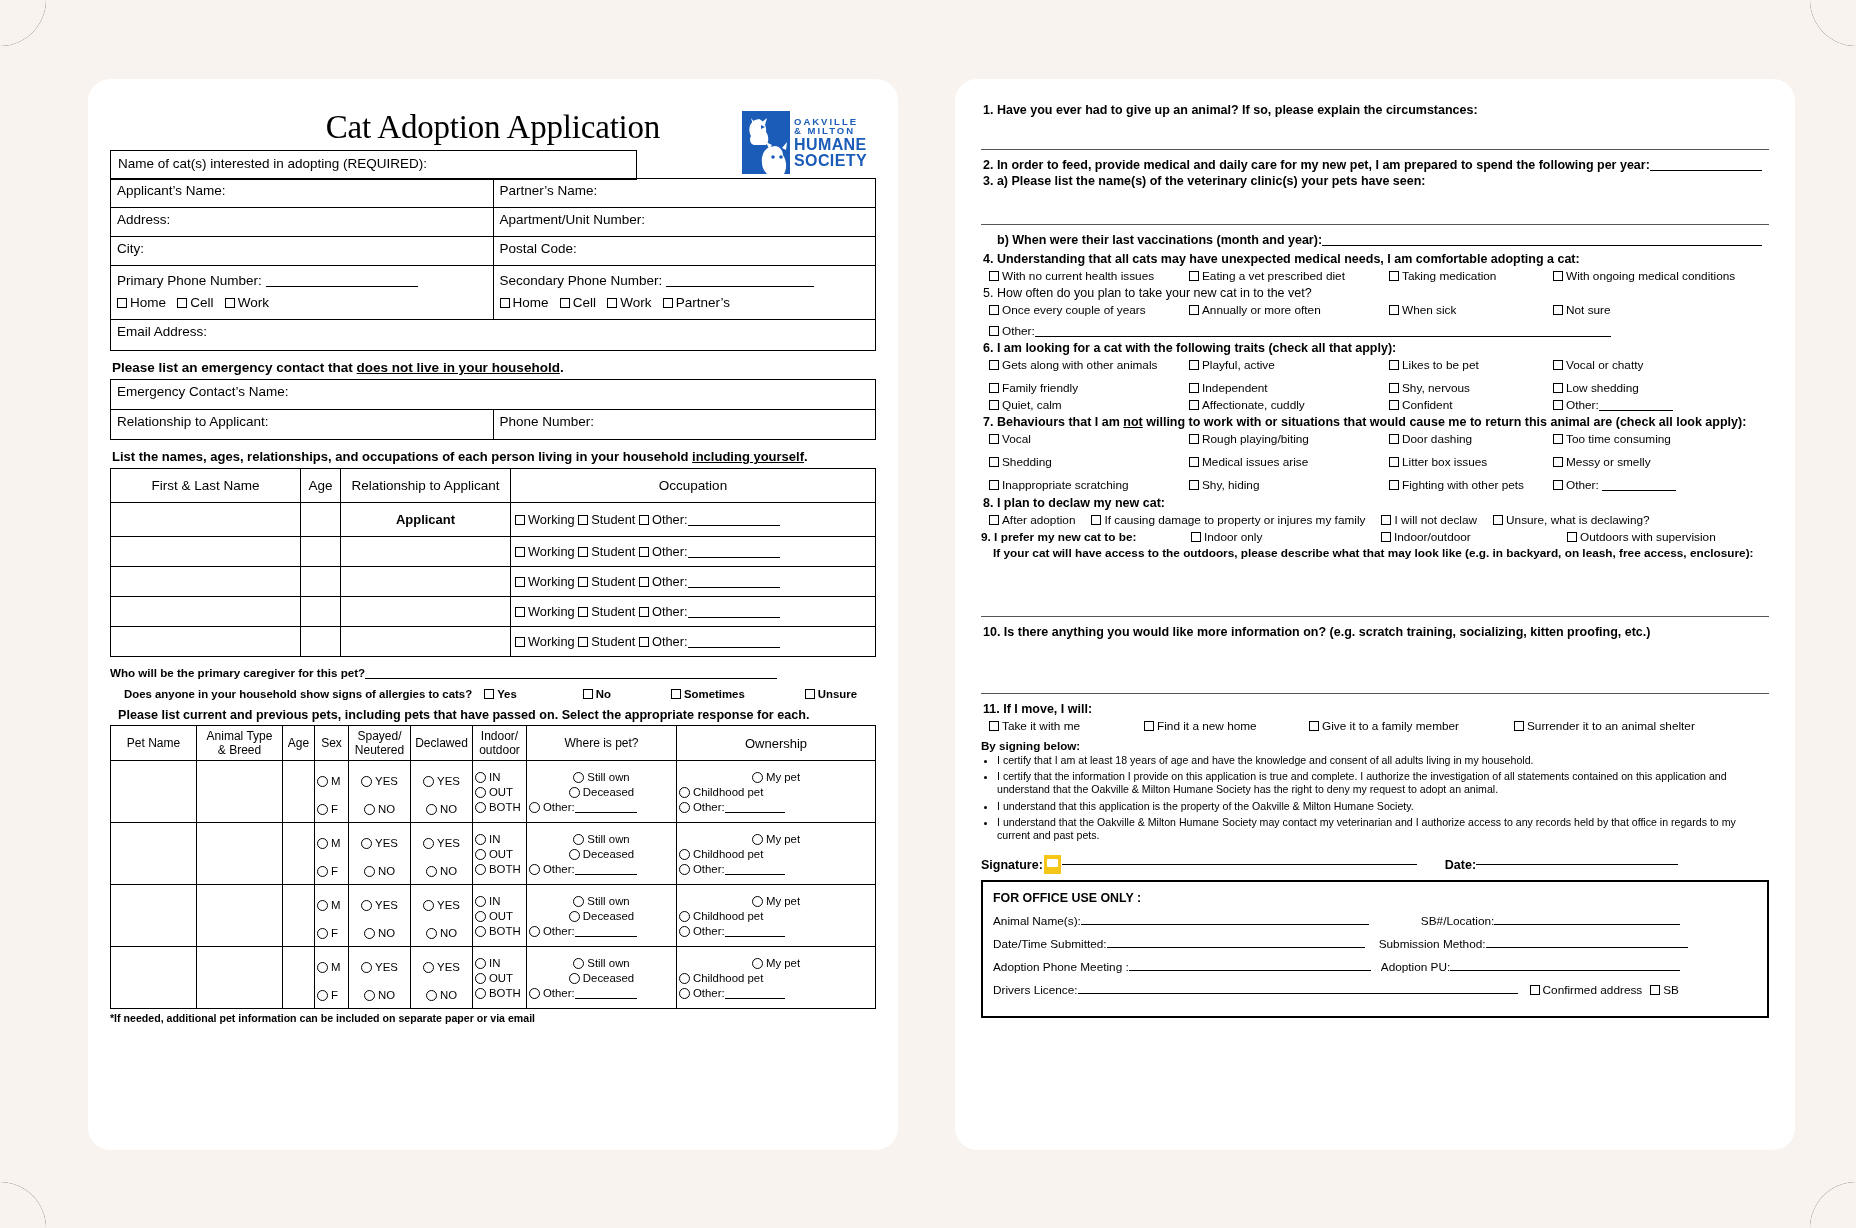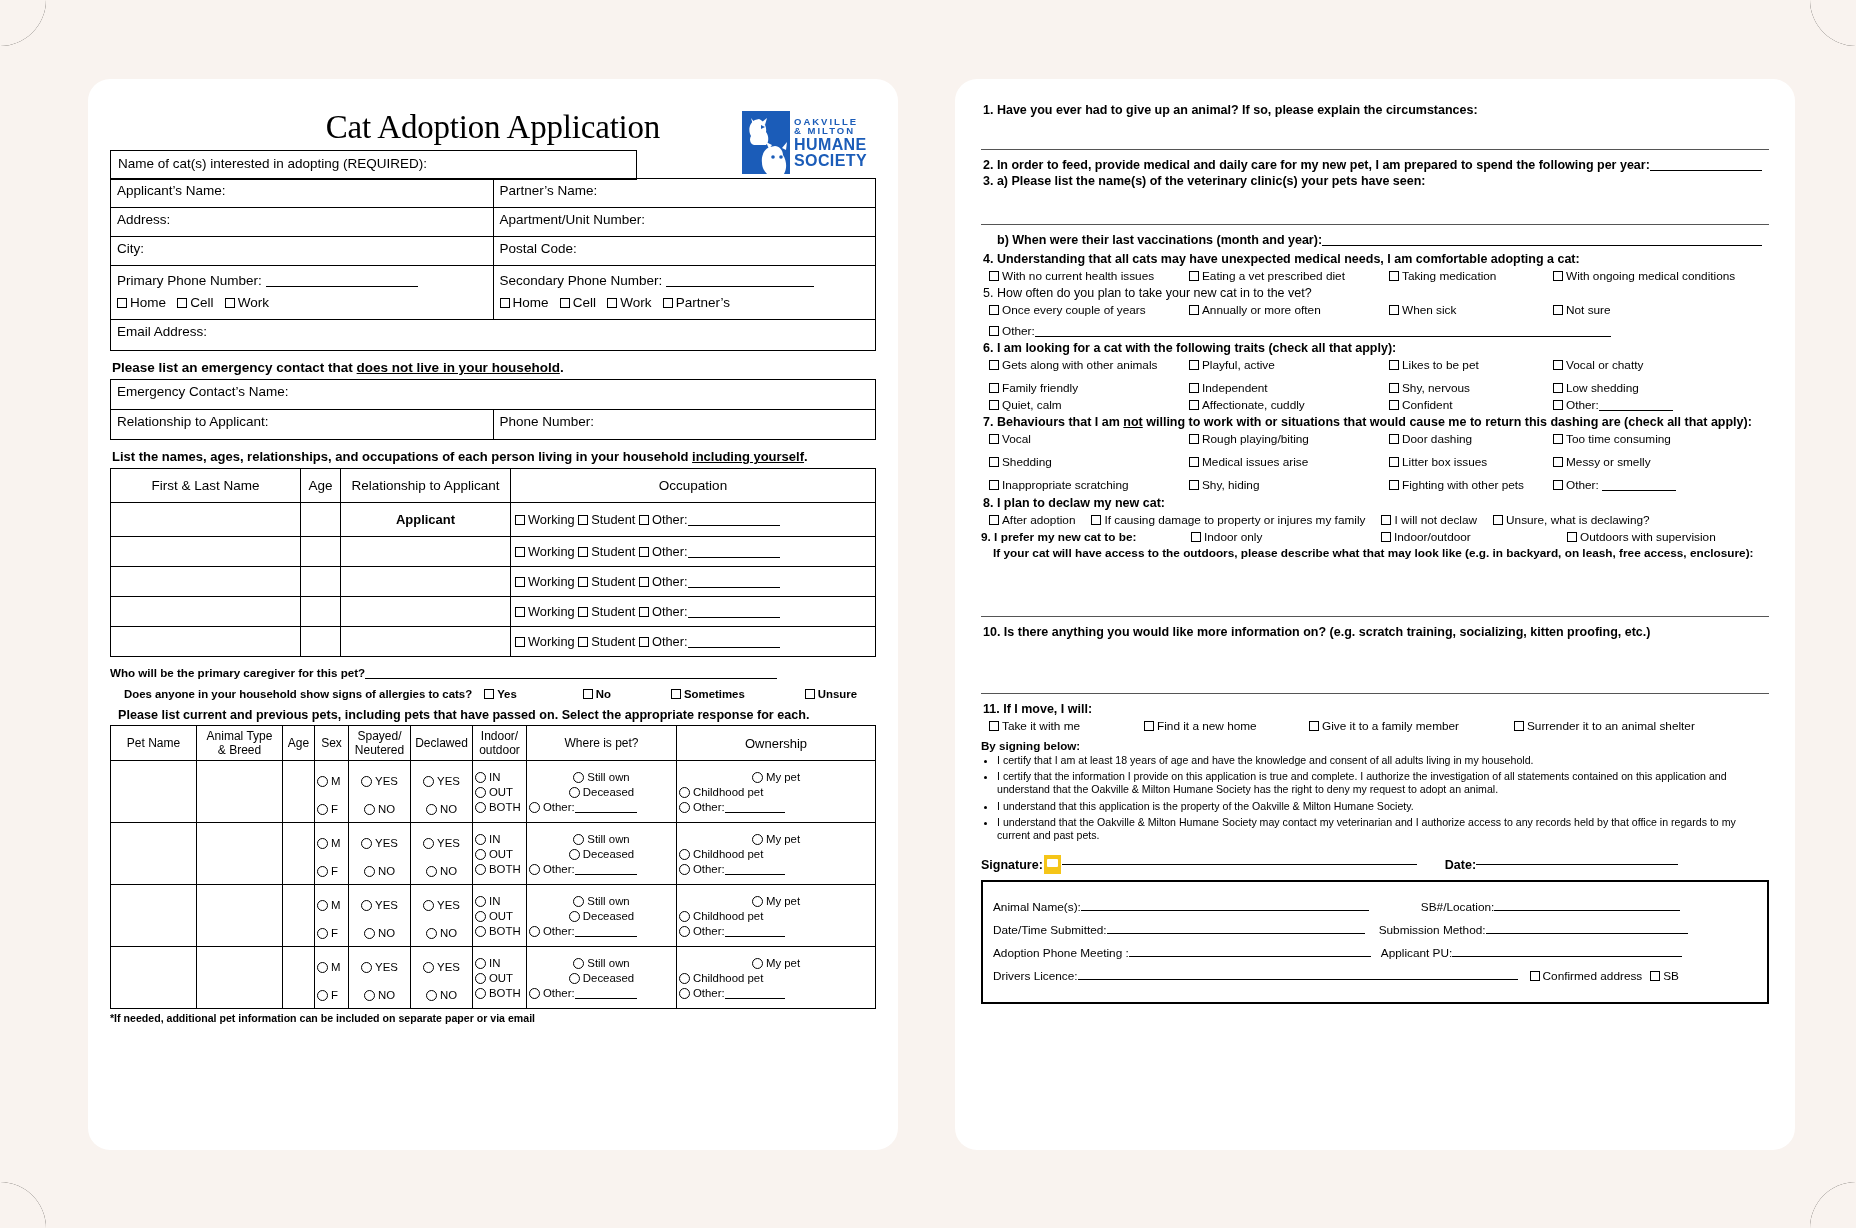--- a/index.html
+++ b/index.html
@@ -470,21 +470,21 @@
     <span class="opt"><span class="chk"></span><span>Low shedding</span></span>
   </div>
   <div class="opts" style="margin-top:2px">
     <span class="opt" style="width:200px"><span class="chk"></span><span>Quiet, calm</span></span>
     <span class="opt" style="width:200px"><span class="chk"></span><span>Affectionate, cuddly</span></span>
     <span class="opt" style="width:164px"><span class="chk"></span><span>Confident</span></span>
     <span class="opt"><span class="chk"></span><span>Other:</span><span class="dline" style="width:74px"></span></span>
   </div>
 
   <div class="q" style="font-weight:bold;margin-top:3px">
-    <span>7. Behaviours that I am </span><span class="u">not</span><span> willing to work with or situations that would cause me to return this dashing are (check all that apply):</span>
+    <span>7. Behaviours that I am </span><span class="u">not</span><span> willing to work with or situations that would cause me to return this animal are (check all look apply):</span>
   </div>
   <div class="opts">
     <span class="opt" style="width:200px"><span class="chk"></span><span>Vocal</span></span>
     <span class="opt" style="width:200px"><span class="chk"></span><span>Rough playing/biting</span></span>
     <span class="opt" style="width:164px"><span class="chk"></span><span>Door dashing</span></span>
     <span class="opt"><span class="chk"></span><span>Too time consuming</span></span>
   </div>
   <div class="opts" style="margin-top:9px">
     <span class="opt" style="width:200px"><span class="chk"></span><span>Shedding</span></span>
     <span class="opt" style="width:200px"><span class="chk"></span><span>Medical issues arise</span></span>
@@ -536,36 +536,37 @@
 
   <div class="sig-row">
     <span style="font-weight:bold">Signature:</span>
     <span class="sig-widget"></span>
     <span class="dline" style="width:355px"></span>
     <span style="font-weight:bold;margin-left:28px">Date:</span>
     <span class="dline" style="width:202px"></span>
   </div>
 
   <div class="office">
+    <div style="font-weight:bold;font-size:12.4px">FOR OFFICE USE ONLY :</div>
     <div class="row">
       <span>Animal Name(s):</span>
           <span class="dline" style="width:288px"></span>
       <span style="margin-left:52px">SB#/Location:</span>
           <span class="dline" style="width:186px"></span>
     </div>
     <div class="row">
       <span>Date/Time Submitted:</span>
           <span class="dline" style="width:258px"></span>
       <span style="margin-left:14px">Submission Method:</span>
           <span class="dline" style="width:202px"></span>
     </div>
     <div class="row">
       <span>Adoption Phone Meeting :</span>
           <span class="dline" style="width:242px"></span>
-      <span style="margin-left:10px">Applicant PU:</span>
+      <span style="margin-left:10px">Adoption PU:</span>
           <span class="dline" style="width:230px"></span>
     </div>
     <div class="row">
       <span>Drivers Licence:</span>
           <span class="dline" style="width:440px"></span>
       <span style="margin-left:12px"><span class="chk"></span><span>Confirmed address</span></span>
       <span style="margin-left:8px"><span class="chk"></span><span>SB</span></span>
     </div>
   </div>
 

